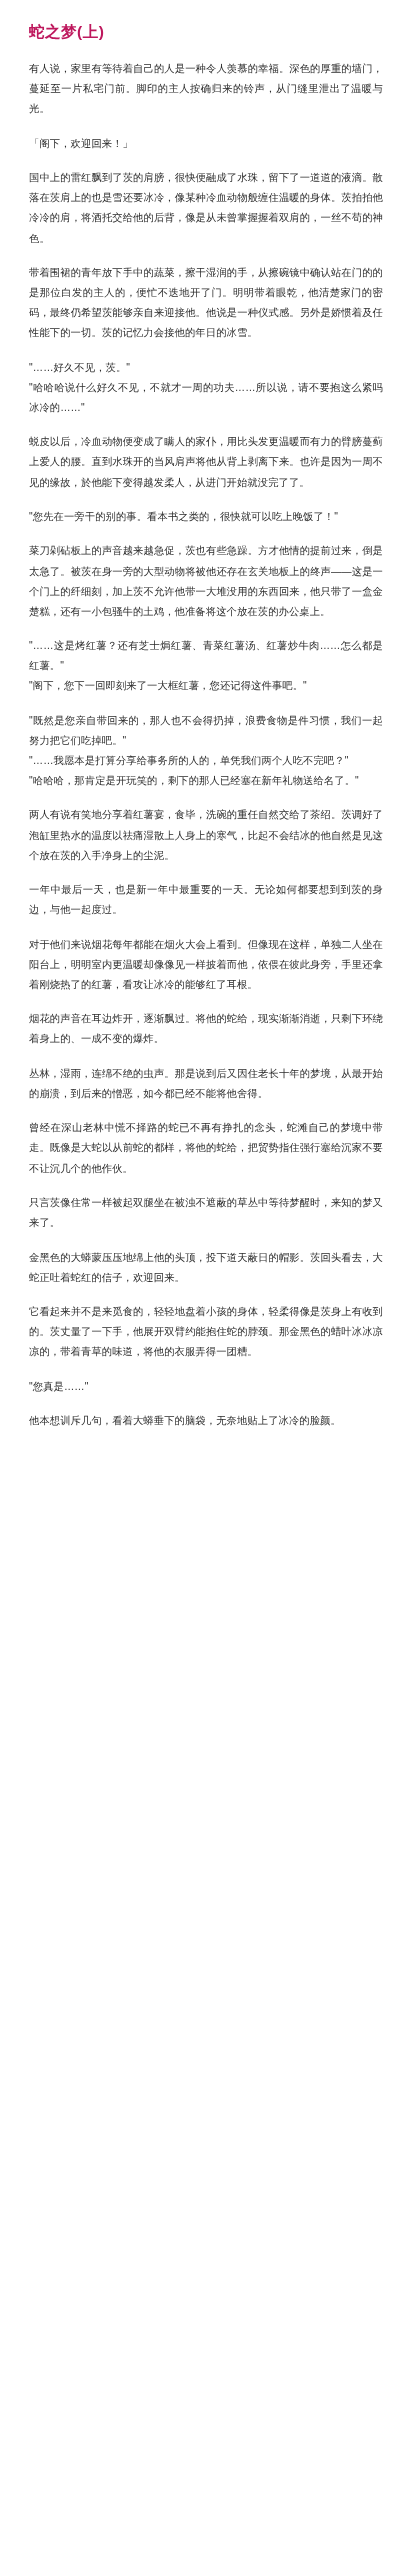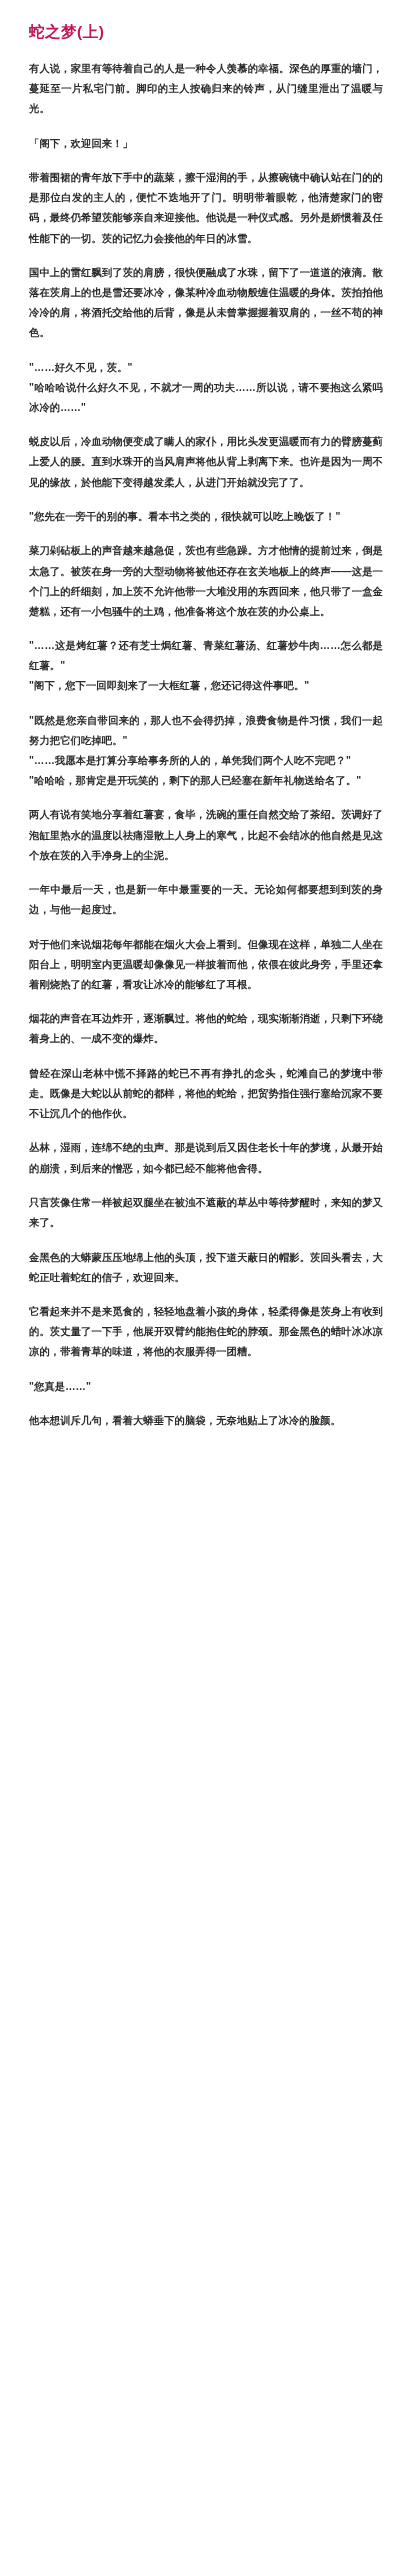--- a/index.html
+++ b/index.html
@@ -29,52 +29,51 @@
     line-height: 1.3;
   }
   .body-text p {
     font-size: 10.3px;
     line-height: 1.95;
     margin: 0 0 14.4px 0;
     color: #2b2b2b;
     text-align: justify;
     letter-spacing: 0.1px;
     white-space: pre-wrap;
-    font-weight: bold;
   }
   .body-text p:last-child {
     margin-bottom: 4px;
   }
 </style>
 </head>
 <body>
 
 <div class="page">
   <h1 class="title">蛇之梦(上)</h1>
   <div class="body-text">
     <p>有人说，家里有等待着自己的人是一种令人羡慕的幸福。深色的厚重的墙门，蔓延至一片私宅门前。脚印的主人按确归来的铃声，从门缝里泄出了温暖与光。</p>
     <p>「阁下，欢迎回来！」</p>
+    <p>国中上的雷红飘到了茨的肩膀，很快便融成了水珠，留下了一道道的液滴。散落在茨肩上的也是雪还要冰冷，像某种冷血动物般缠住温暖的身体。茨拍拍他冷冷的肩，将酒托交给他的后背，像是从未曾掌握握着双肩的，一丝不苟的神色。</p>
     <p>带着围裙的青年放下手中的蔬菜，擦干湿润的手，从擦碗镜中确认站在门的的是那位白发的主人的，便忙不迭地开了门。明明带着眼乾，他清楚家门的密码，最终仍希望茨能够亲自来迎接他。他说是一种仪式感。另外是娇惯着及任性能下的一切。茨的记忆力会接他的年日的冰雪。</p>
-    <p>国中上的雷红飘到了茨的肩膀，很快便融成了水珠，留下了一道道的液滴。散落在茨肩上的也是雪还要冰冷，像某种冷血动物般缠住温暖的身体。茨拍拍他冷冷的肩，将酒托交给他的后背，像是从未曾掌握握着双肩的，一丝不苟的神色。</p>
     <p>"……好久不见，茨。"
 "哈哈哈说什么好久不见，不就才一周的功夫……所以说，请不要抱这么紧吗冰冷的……"</p>
     <p>蜕皮以后，冷血动物便变成了瞒人的家仆，用比头发更温暖而有力的臂膀蔓蓟上爱人的腰。直到水珠开的当风肩声将他从背上剥离下来。也许是因为一周不见的缘故，於他能下变得越发柔人，从进门开始就没完了了。</p>
     <p>"您先在一旁干的别的事。看本书之类的，很快就可以吃上晚饭了！"</p>
     <p>菜刀剁砧板上的声音越来越急促，茨也有些急躁。方才他情的提前过来，倒是太急了。被茨在身一旁的大型动物将被他还存在玄关地板上的终声——这是一个门上的纤细刻，加上茨不允许他带一大堆没用的东西回来，他只带了一盒金楚糕，还有一小包骚牛的土鸡，他准备将这个放在茨的办公桌上。</p>
     <p>"……这是烤红薯？还有芝士焗红薯、青菜红薯汤、红薯炒牛肉……怎么都是红薯。"
 "阁下，您下一回即刻来了一大框红薯，您还记得这件事吧。"</p>
     <p>"既然是您亲自带回来的，那人也不会得扔掉，浪费食物是件习惯，我们一起努力把它们吃掉吧。"
 "……我愿本是打算分享给事务所的人的，单凭我们两个人吃不完吧？"
 "哈哈哈，那肯定是开玩笑的，剩下的那人已经塞在新年礼物送给名了。"</p>
     <p>两人有说有笑地分享着红薯宴，食毕，洗碗的重任自然交给了茶绍。茨调好了泡缸里热水的温度以祛痛湿散上人身上的寒气，比起不会结冰的他自然是见这个放在茨的入手净身上的尘泥。</p>
     <p>一年中最后一天，也是新一年中最重要的一天。无论如何都要想到到茨的身边，与他一起度过。</p>
     <p>对于他们来说烟花每年都能在烟火大会上看到。但像现在这样，单独二人坐在阳台上，明明室内更温暖却像像见一样披着而他，依偎在彼此身旁，手里还拿着刚烧热了的红薯，看攻让冰冷的能够红了耳根。</p>
     <p>烟花的声音在耳边炸开，逐渐飘过。将他的蛇给，现实渐渐消逝，只剩下环绕着身上的、一成不变的爆炸。</p>
+    <p>丛林，湿雨，连绵不绝的虫声。那是说到后又因住老长十年的梦境，从最开始的崩溃，到后来的憎恶，如今都已经不能将他舍得。</p>
     <p>曾经在深山老林中慌不择路的蛇已不再有挣扎的念头，蛇滩自己的梦境中带走。既像是大蛇以从前蛇的都样，将他的蛇给，把贸势指住强行塞给沉家不要不让沉几个的他作伙。</p>
-    <p>丛林，湿雨，连绵不绝的虫声。那是说到后又因住老长十年的梦境，从最开始的崩溃，到后来的憎恶，如今都已经不能将他舍得。</p>
     <p>只言茨像住常一样被起双腿坐在被浊不遮蔽的草丛中等待梦醒时，来知的梦又来了。</p>
     <p>金黑色的大蟒蒙压压地绵上他的头顶，投下道天蔽日的帽影。茨回头看去，大蛇正吐着蛇红的信子，欢迎回来。</p>
     <p>它看起来并不是来觅食的，轻轻地盘着小孩的身体，轻柔得像是茨身上有收到的。茨丈量了一下手，他展开双臂约能抱住蛇的脖颈。那金黑色的蜡叶冰冰凉凉的，带着青草的味道，将他的衣服弄得一团糟。</p>
     <p>"您真是……"</p>
     <p>他本想训斥几句，看着大蟒垂下的脑袋，无奈地贴上了冰冷的脸颜。</p>
   </div>
 </div>
 
 
 </body></html>

